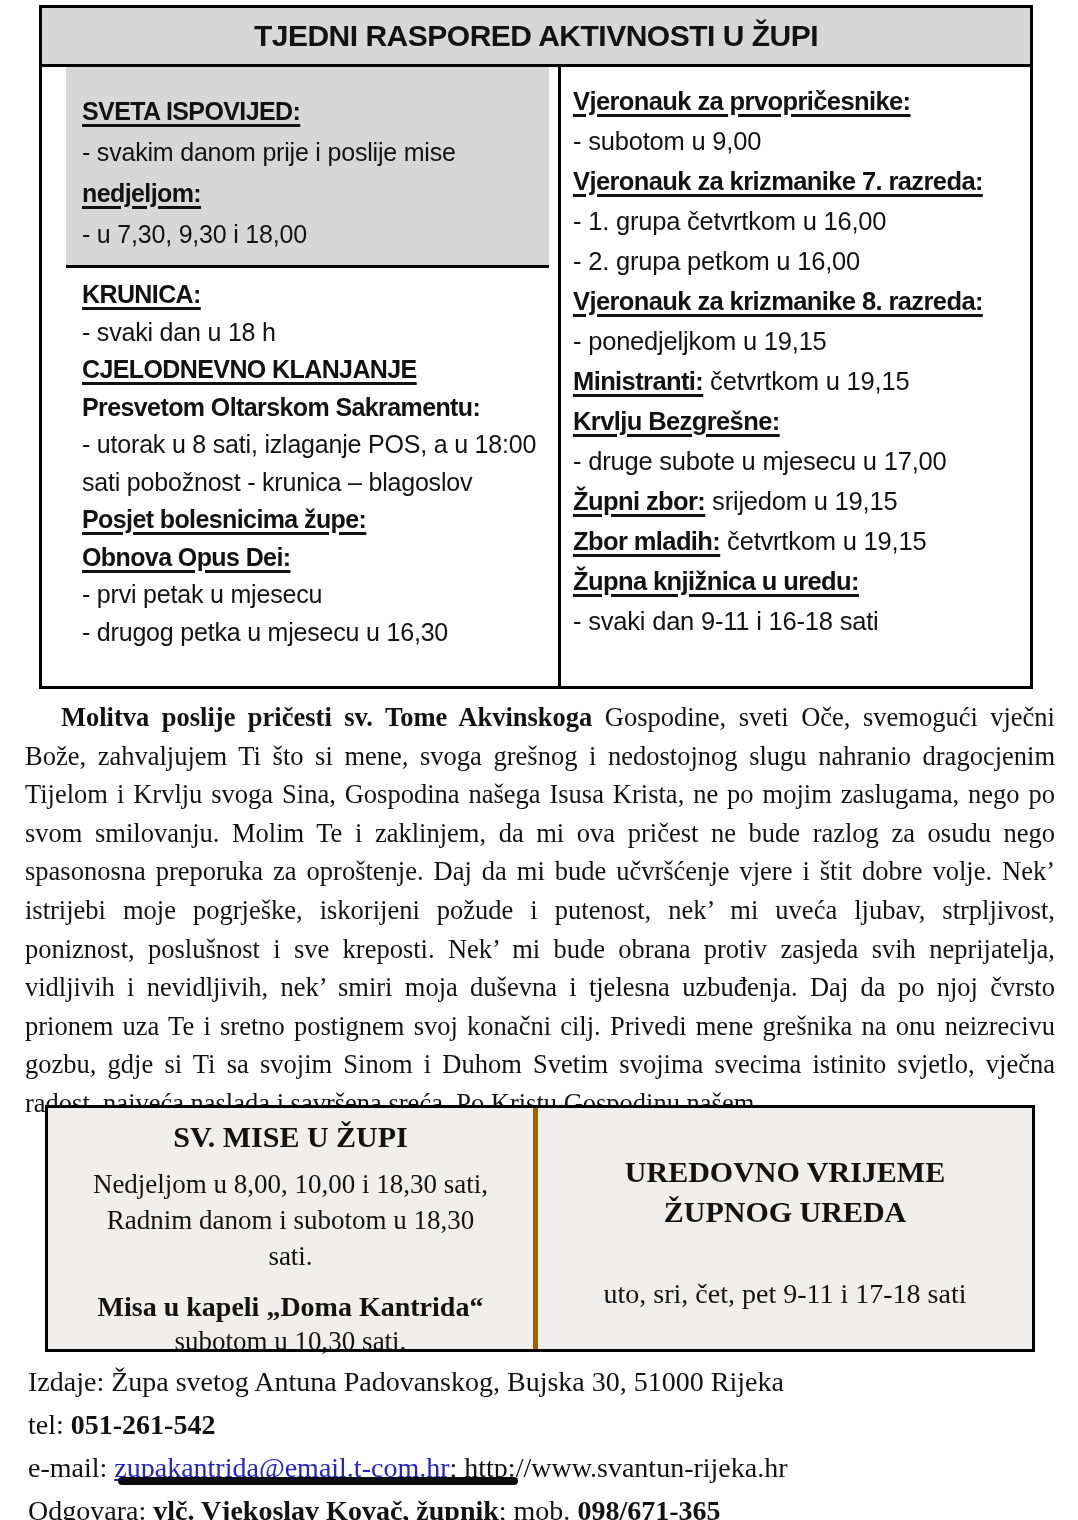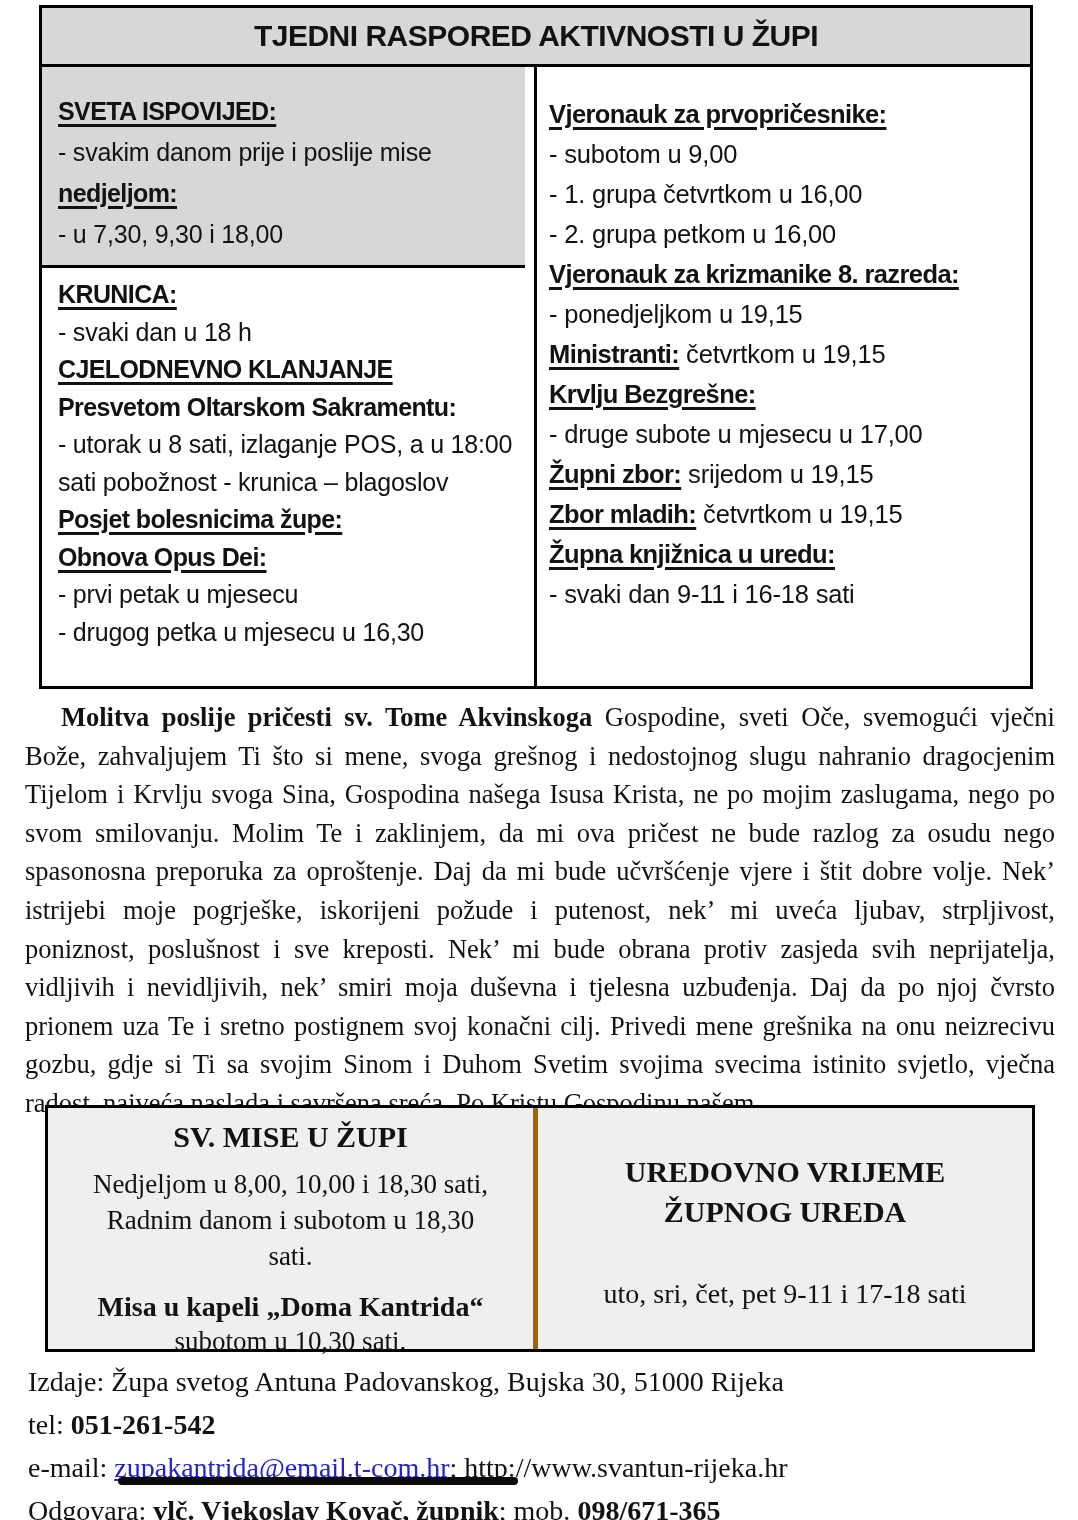--- a/index.html
+++ b/index.html
@@ -18,40 +18,40 @@
     border: 3px solid #000;
     background: #fff;
   }
   .title-row {
     height: 59px; background: #d7d7d7;
     border-bottom: 3px solid #000;
     display: flex; align-items: center; justify-content: center;
     font-weight: bold; font-size: 30px; letter-spacing: -0.5px;
   }
   .cols { display: flex; height: 619px; }
-  .col-left { width: 492px; display: flex; flex-direction: column; }
+  .col-left { width: 492px; display: flex; flex-direction: column; margin-left: 24px; }
   .cell-confession {
     background: #d7d7d7;
     border-bottom: 3px solid #000;
     margin-right: 9px;
     height: 201px;
     padding: 24px 12px 6px 16px;
     font-size: 25px; letter-spacing: -0.2px;
   }
   .cell-confession .tline { line-height: 41px; }
   .cell-left-main {
     flex: 1;
     padding: 8px 14px 6px 16px;
     font-size: 25px; letter-spacing: -0.2px;
   }
   .cell-left-main .tline { line-height: 37.5px; }
   .col-right {
     flex: 1;
     border-left: 3px solid #000;
-    padding: 27px 8px 6px 12px;
+    padding: 14px 8px 6px 12px;
     font-size: 25.5px; letter-spacing: -0.2px;
   }
   .col-right .tline { line-height: 40px; }
 
   .seg-hu {
     font-weight: bold;
     text-decoration: underline;
     text-decoration-thickness: 2.5px;
     text-underline-offset: 4px;
     letter-spacing: -0.6px;
@@ -128,20 +128,21 @@
           <div class="tline"><span class="seg-r">- utorak u 8 sati, izlaganje POS, a u 18:00 sati pobožnost - krunica – blagoslov</span></div>
           <div class="tline"><span class="seg-hu">Posjet bolesnicima župe:</span></div>
           <div class="tline"><span class="seg-hu">Obnova Opus Dei:</span></div>
           <div class="tline"><span class="seg-r">- prvi petak u mjesecu</span></div>
           <div class="tline"><span class="seg-r">- drugog petka u mjesecu u 16,30</span></div>
         </div>
     </div>
     <div class="col-right">
         <div class="tline"><span class="seg-hu">Vjeronauk za prvopričesnike:</span></div>
         <div class="tline"><span class="seg-r">- subotom u 9,00</span></div>
+        <div class="tline"><span class="seg-hu">Vjeronauk za krizmanike 7. razreda:</span></div>
         <div class="tline"><span class="seg-r">- 1. grupa četvrtkom u 16,00</span></div>
         <div class="tline"><span class="seg-r">- 2. grupa petkom u 16,00</span></div>
         <div class="tline"><span class="seg-hu">Vjeronauk za krizmanike 8. razreda:</span></div>
         <div class="tline"><span class="seg-r">- ponedjeljkom u 19,15</span></div>
         <div class="tline"><span class="seg-hu">Ministranti:</span><span class="seg-r"> četvrtkom u 19,15</span></div>
         <div class="tline"><span class="seg-hu">Krvlju Bezgrešne:</span></div>
         <div class="tline"><span class="seg-r">- druge subote u mjesecu u 17,00</span></div>
         <div class="tline"><span class="seg-hu">Župni zbor:</span><span class="seg-r"> srijedom u 19,15</span></div>
         <div class="tline"><span class="seg-hu">Zbor mladih:</span><span class="seg-r"> četvrtkom u 19,15</span></div>
         <div class="tline"><span class="seg-hu">Župna knjižnica u uredu:</span></div>

